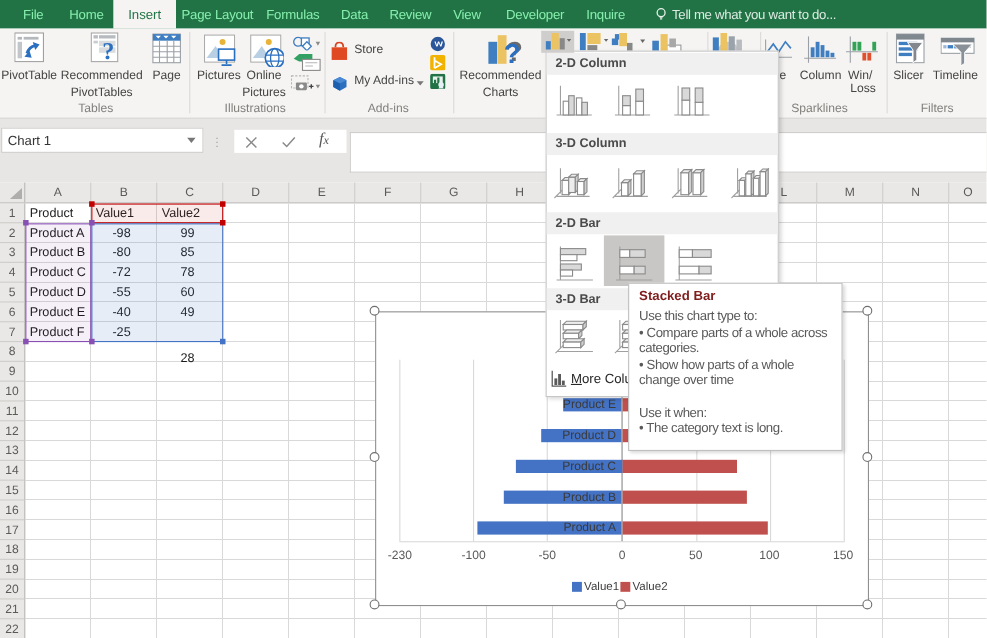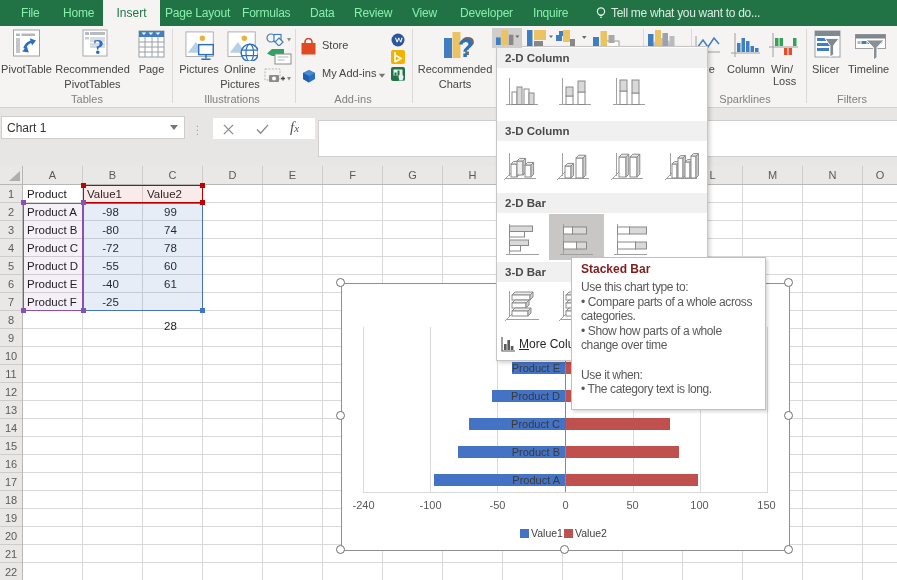--- a/index.html
+++ b/index.html
@@ -336,30 +336,30 @@
       <div class="rhead" style="top:563px;">22</div>
     </div>
 <div class="cell" style="left:27px;top:185px;width:55px;">Product</div>
     <div class="cell" style="left:87px;top:185px;width:55px;">Value1</div>
     <div class="cell" style="left:147px;top:185px;width:55px;">Value2</div>
     <div class="cell" style="left:27px;top:203px;width:55px;">Product A</div>
     <div class="cell num" style="left:83px;top:203px;width:55px;">-98</div>
     <div class="cell num" style="left:143px;top:203px;width:55px;">99</div>
     <div class="cell" style="left:27px;top:221px;width:55px;">Product B</div>
     <div class="cell num" style="left:83px;top:221px;width:55px;">-80</div>
-    <div class="cell num" style="left:143px;top:221px;width:55px;">74</div>
+    <div class="cell num" style="left:143px;top:221px;width:55px;">85</div>
     <div class="cell" style="left:27px;top:239px;width:55px;">Product C</div>
     <div class="cell num" style="left:83px;top:239px;width:55px;">-72</div>
     <div class="cell num" style="left:143px;top:239px;width:55px;">78</div>
     <div class="cell" style="left:27px;top:257px;width:55px;">Product D</div>
     <div class="cell num" style="left:83px;top:257px;width:55px;">-55</div>
     <div class="cell num" style="left:143px;top:257px;width:55px;">60</div>
     <div class="cell" style="left:27px;top:275px;width:55px;">Product E</div>
     <div class="cell num" style="left:83px;top:275px;width:55px;">-40</div>
-    <div class="cell num" style="left:143px;top:275px;width:55px;">61</div>
+    <div class="cell num" style="left:143px;top:275px;width:55px;">49</div>
     <div class="cell" style="left:27px;top:293px;width:55px;">Product F</div>
     <div class="cell num" style="left:83px;top:293px;width:55px;">-25</div>
     <div class="cell num" style="left:143px;top:293px;width:55px;margin-top:24px;">28</div>
 
 <div class="selbox" style="left:83px;top:185px;width:120px;height:18px;background:rgba(205,60,60,0.10);border:1px solid #c00000;"></div>
 <div class="selbox" style="left:83px;top:203px;width:120px;height:108px;background:rgba(68,114,196,0.13);border:1px solid #4472c4;"></div>
 <div class="selbox" style="left:23px;top:203px;width:60px;height:108px;background:rgba(112,48,160,0.07);border:1px solid #8950b4;"></div>
 <div class="hsq" style="left:81px;top:183px;background:#c00000;"></div>
 <div class="hsq" style="left:200px;top:183px;background:#c00000;"></div>
 <div class="hsq" style="left:200px;top:200px;background:#c00000;"></div>
@@ -389,21 +389,21 @@
 <div class="blab" style="left:118px;top:134.0px;width:100px;">Product C</div>
 <div class="bar" style="left:149.8px;top:106.2px;width:73.7px;background:#4472c4;"></div>
 <div class="bar" style="left:223.5px;top:106.2px;width:80.4px;background:#c0504d;"></div>
 <div class="blab" style="left:118px;top:106.2px;width:100px;">Product D</div>
 <div class="bar" style="left:169.9px;top:78.4px;width:53.6px;background:#4472c4;"></div>
 <div class="bar" style="left:223.5px;top:78.4px;width:50.9px;background:#c0504d;"></div>
 <div class="blab" style="left:118px;top:78.4px;width:100px;">Product E</div>
 <div class="bar" style="left:190.0px;top:50.6px;width:33.5px;background:#4472c4;"></div>
 <div class="bar" style="left:223.5px;top:50.6px;width:37.5px;background:#c0504d;"></div>
 <div class="blab" style="left:118px;top:50.6px;width:100px;">Product F</div>
-<div class="xt" style="left:1.5px;">-240</div>
+<div class="xt" style="left:1.5px;">-230</div>
 <div class="xt" style="left:68.5px;">-100</div>
 <div class="xt" style="left:135.5px;">-50</div>
 <div class="xt" style="left:203.5px;">0</div>
 <div class="xt" style="left:270.5px;">50</div>
 <div class="xt" style="left:337.5px;">100</div>
 <div class="xt" style="left:404.5px;">150</div>
 <div class="abs" style="left:178px;top:245px;width:9px;height:9px;background:#4472c4;"></div>
 <div class="abs" style="left:189px;top:243px;font-size:10.5px;color:#404040;">Value1</div>
 <div class="abs" style="left:222px;top:245px;width:9px;height:9px;background:#c0504d;"></div>
 <div class="abs" style="left:233px;top:243px;font-size:10.5px;color:#404040;">Value2</div>

